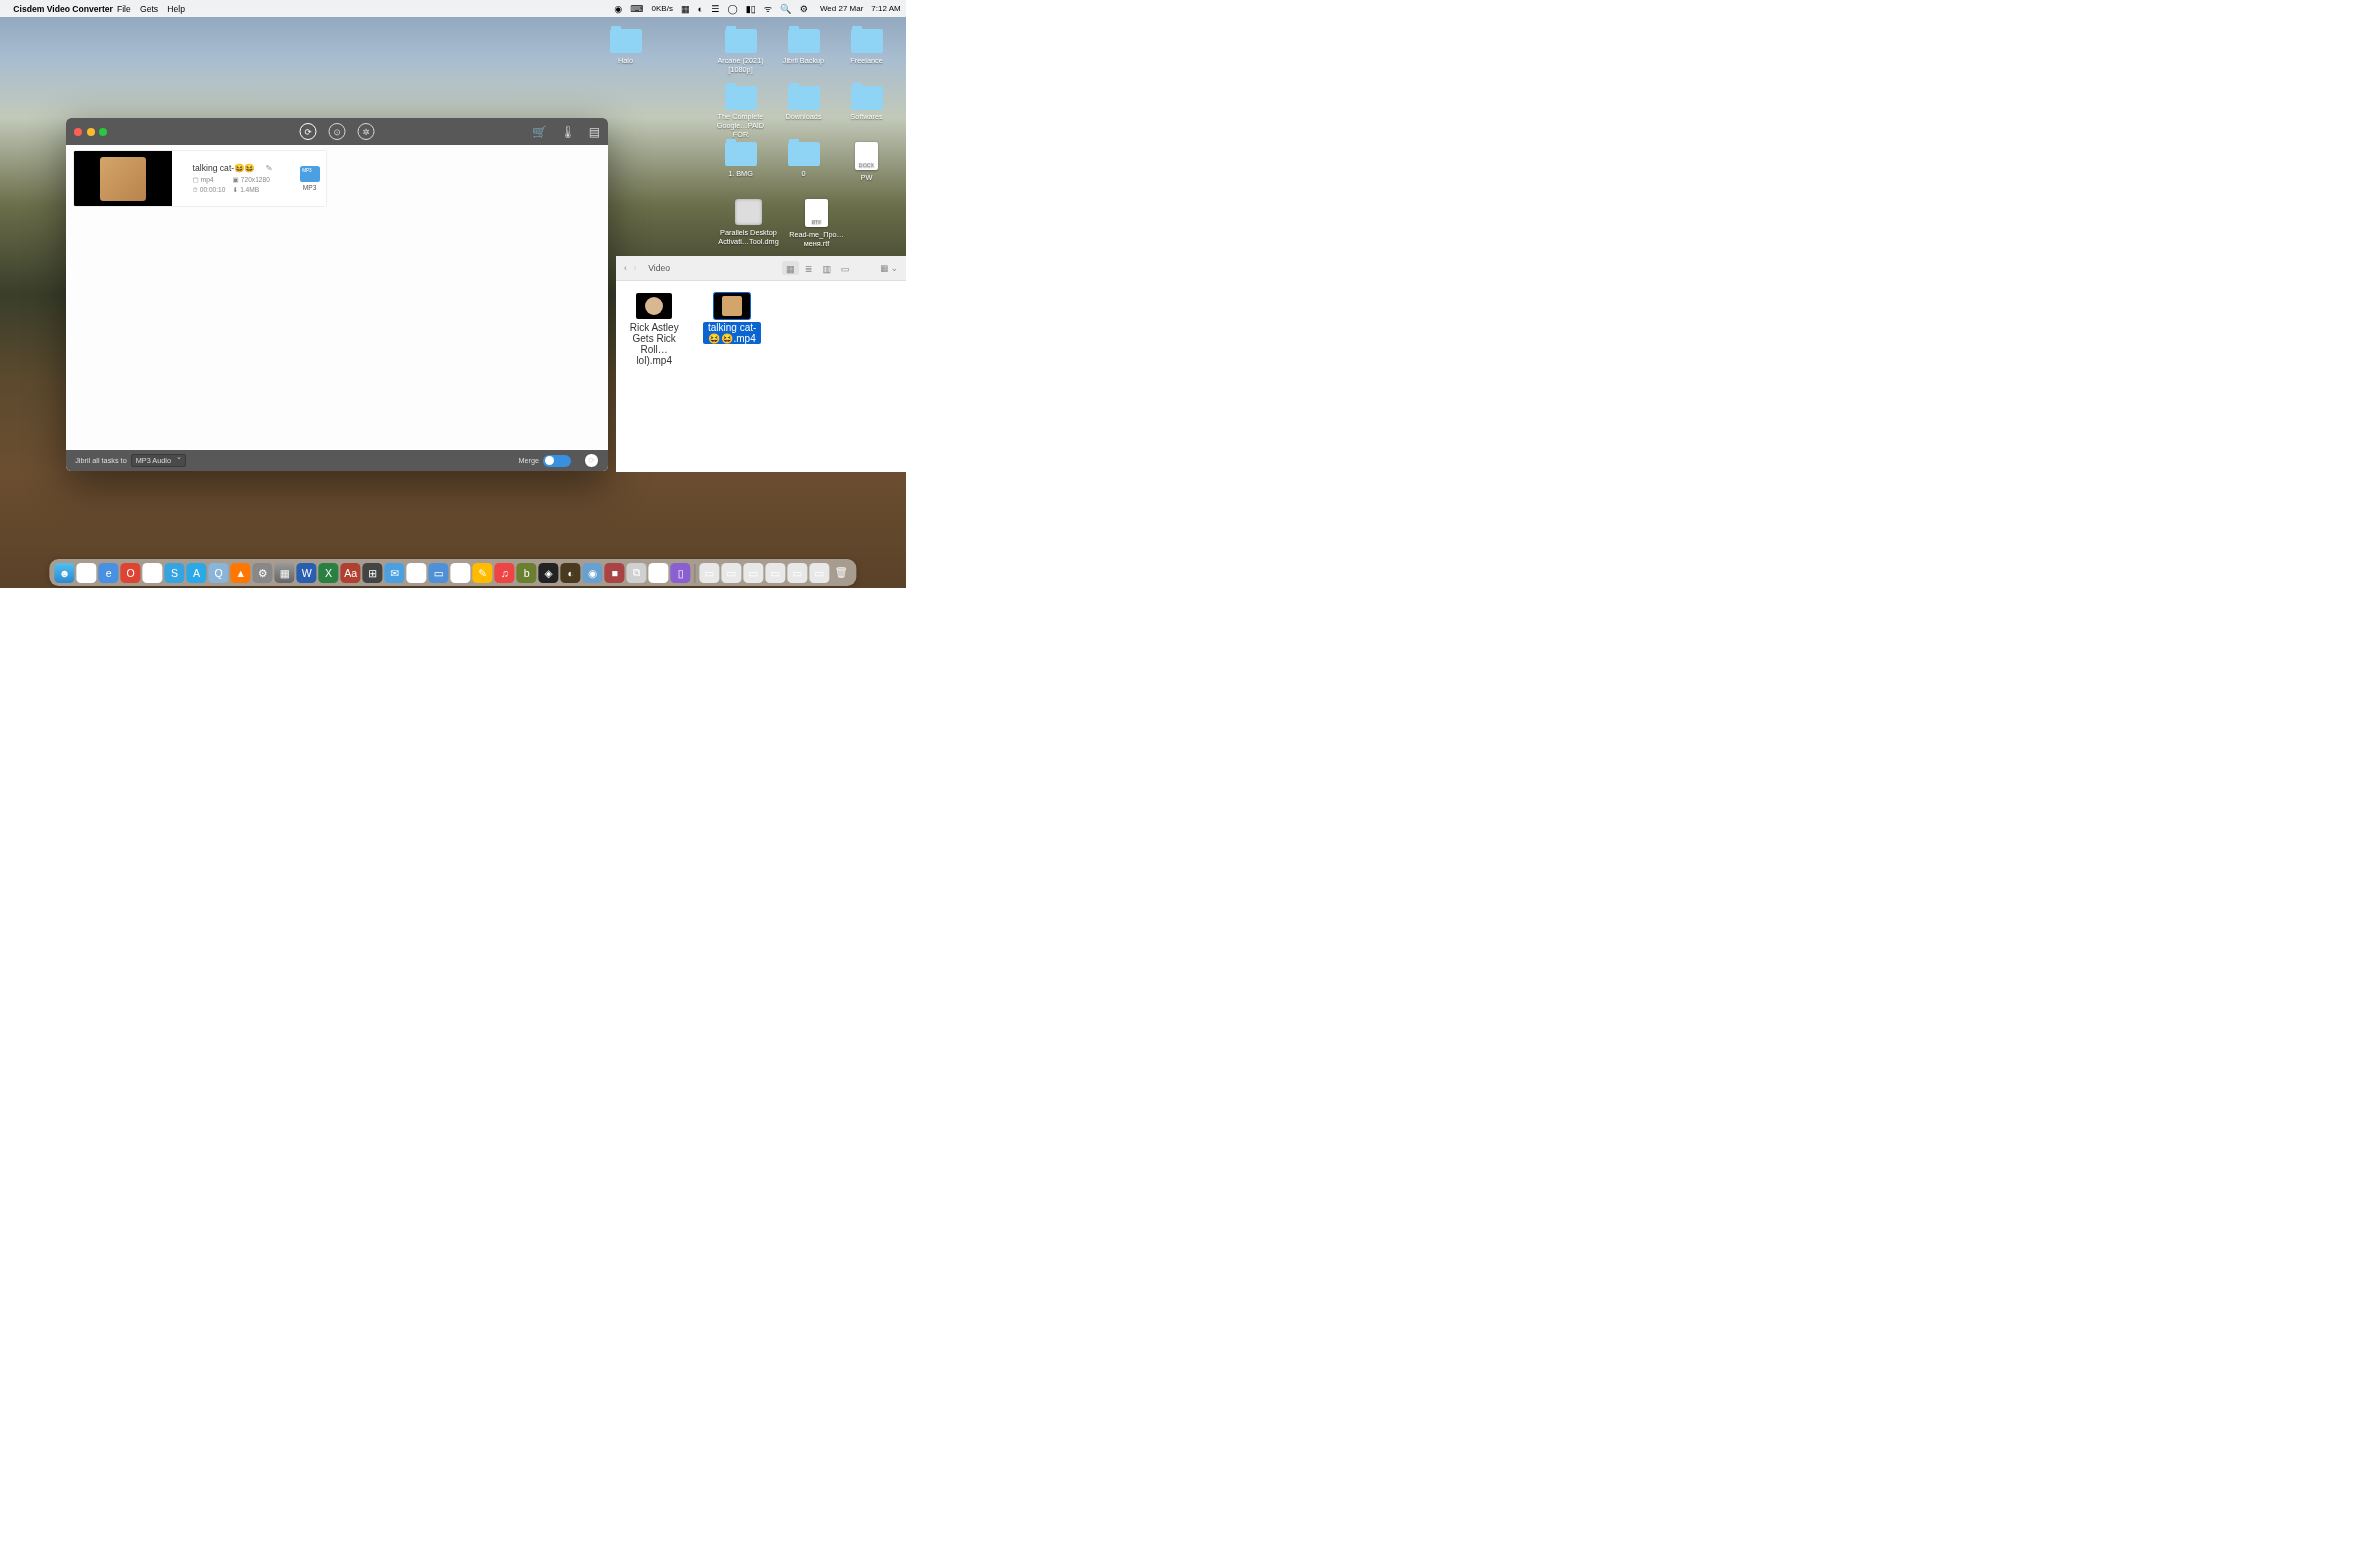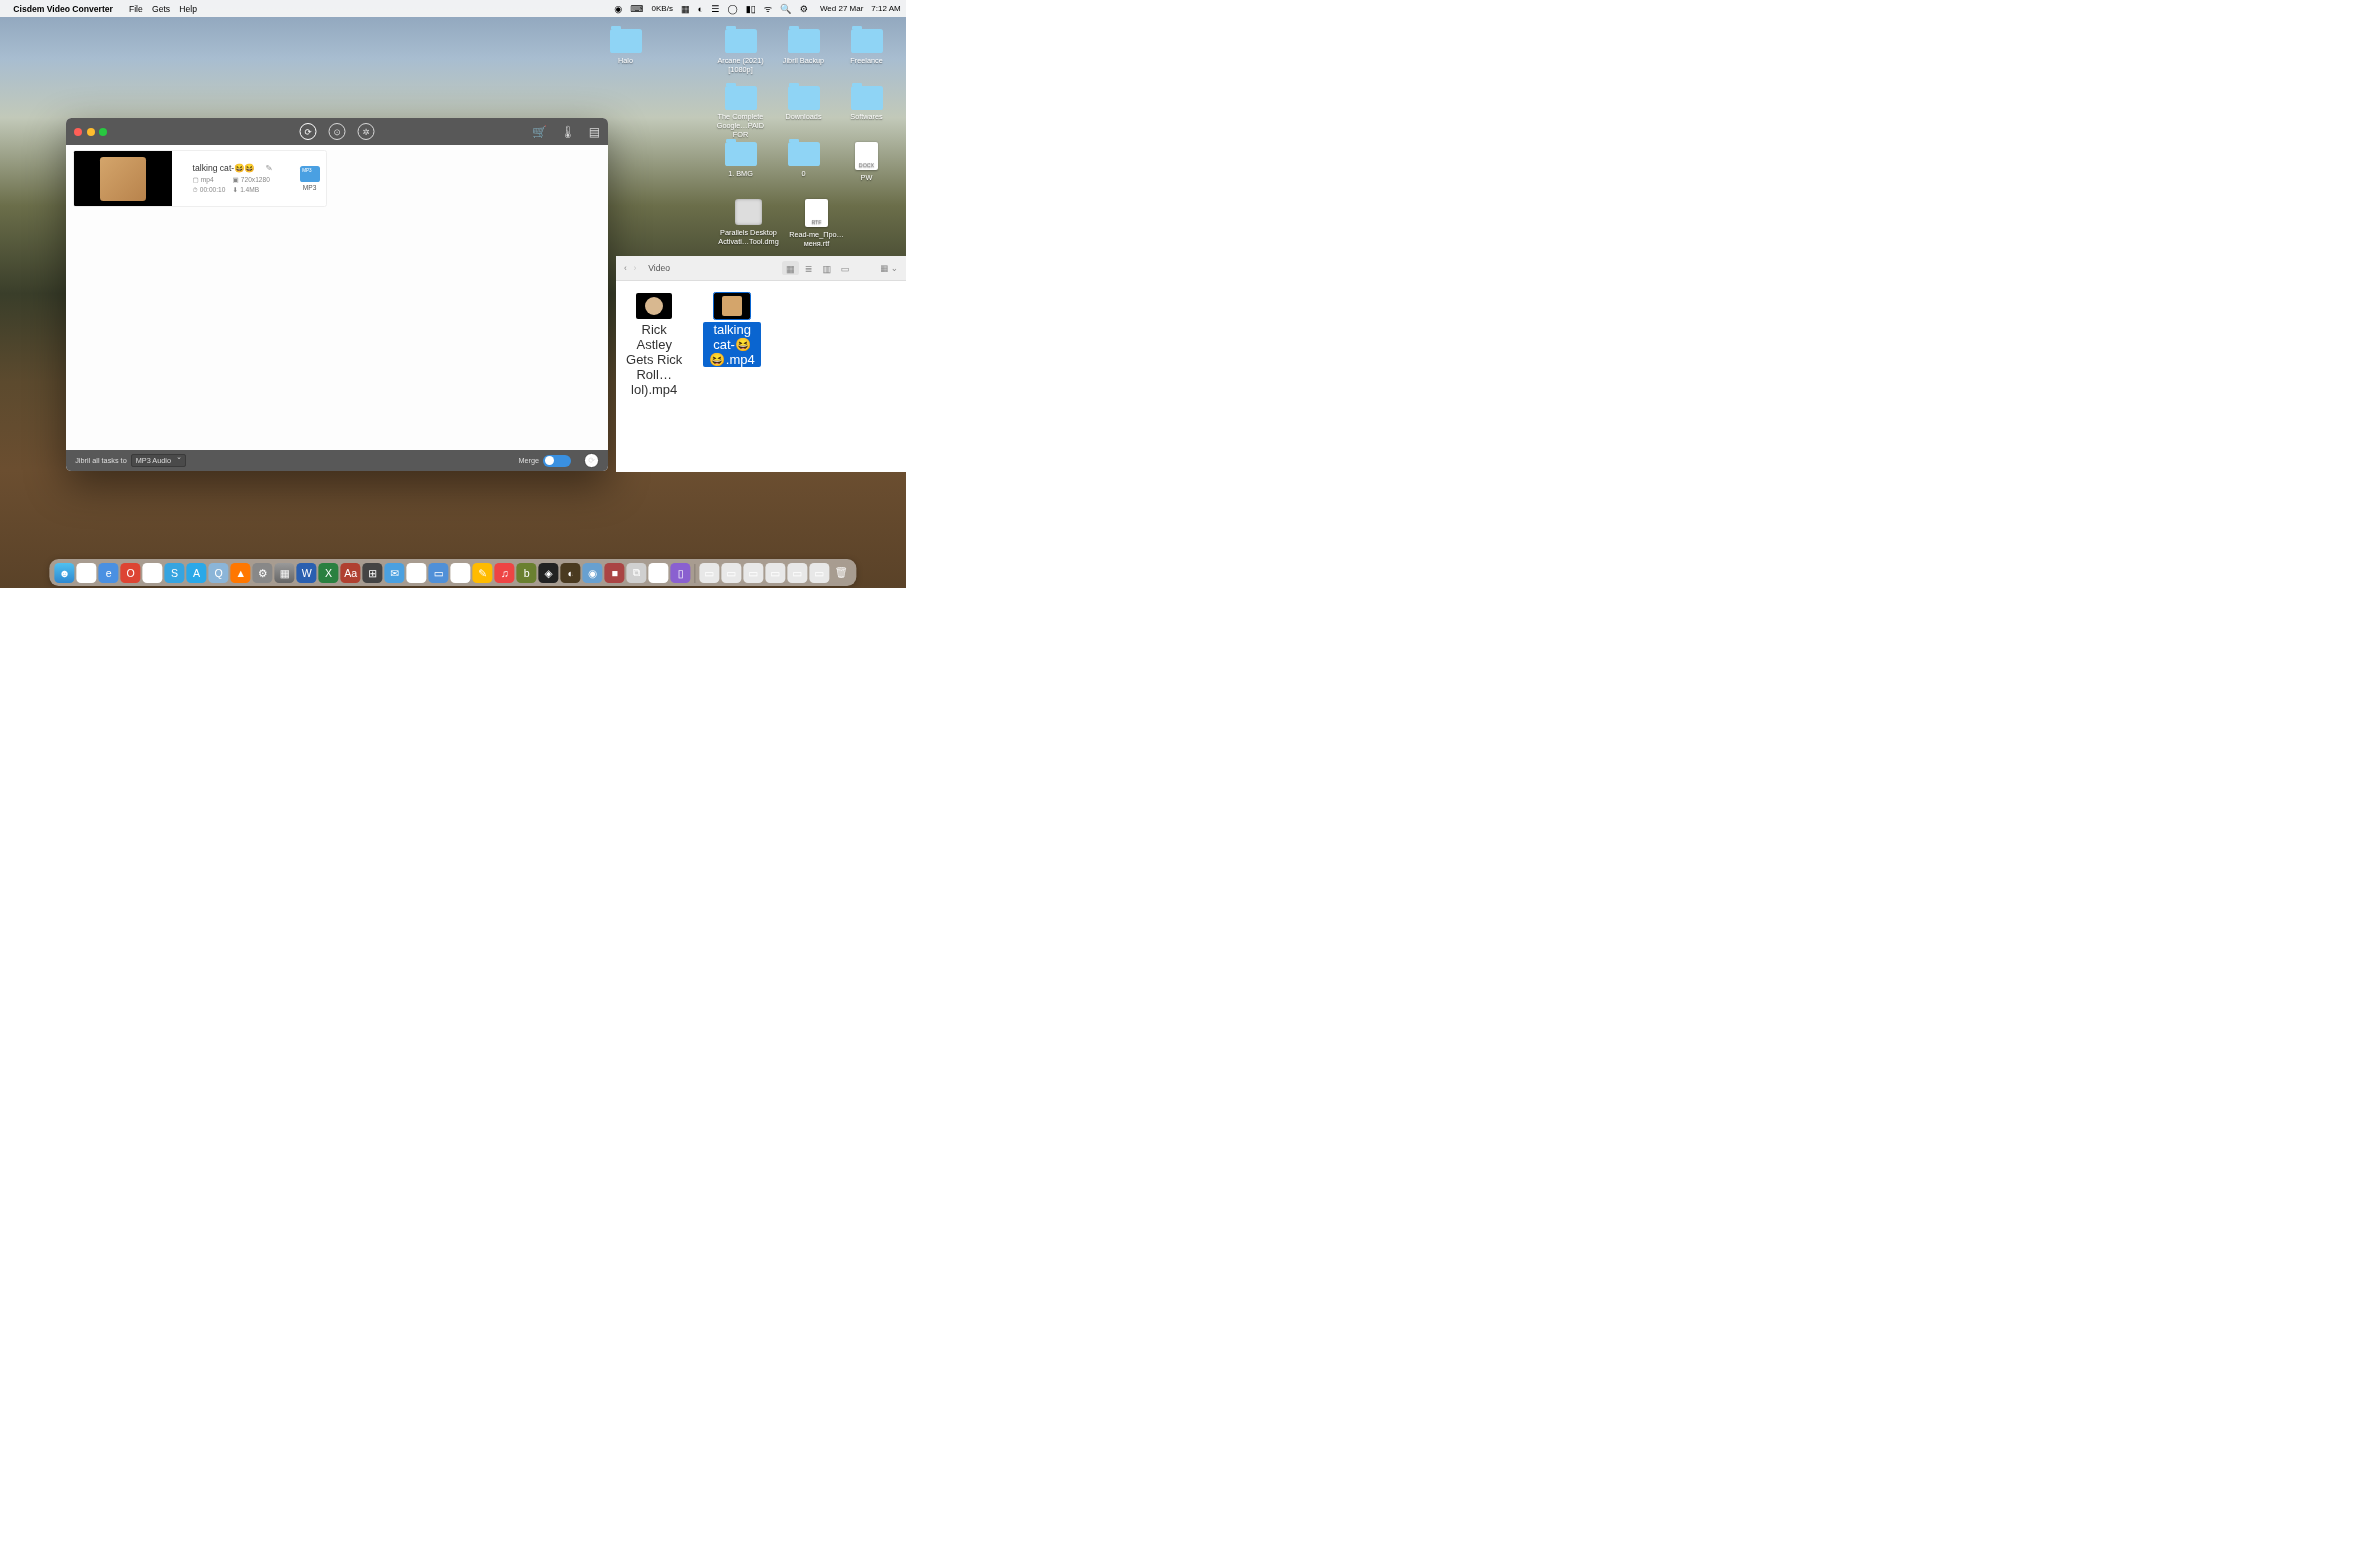--- a/index.html
+++ b/index.html
@@ -10,21 +10,21 @@
   overflow: hidden;
 }
 
 
 .menubar {
   position: absolute; top: 0; left: 0; right: 0; height: 17px;
   background: rgba(245,245,245,0.95); display: flex; align-items: center;
   font-size: 8.6px; padding: 0 5.3px;
 }
 .menubar .apple { font-size: 9.2px; margin-right: 8px; }
-.menubar .app { font-weight: 600; margin-right: 16px; }
+.menubar .app { font-weight: 600; margin-right: 4px; }
 .menubar .mitem { margin-right: 9.2px; cursor: default; }
 .menubar .right { margin-left: auto; display: flex; align-items: center; gap: 8px; font-size: 8px; }
 .menubar .right .ic { font-size: 9.2px; }
 .menubar .date { margin-left: 4px; }
 
 
 .desktop-icons { position: absolute; top: 28px; right: 8px; width: 304px; display: flex; flex-wrap: wrap; justify-content: flex-end; }
 .dicon { width: 63px; height: 54px; display: flex; flex-direction: column; align-items: center; color: #fff; font-size: 7.3px; text-align: center; text-shadow: 0 0.7px 1.3px rgba(0,0,0,0.5); margin: 1.3px 0; }
 .dicon .folder { width: 32px; height: 24px; background: #8fd4f5; border-radius: 2.6px; margin-bottom: 2.6px; position: relative; }
 .dicon .folder::before { content: ""; position: absolute; top: -3.3px; left: 1.3px; width: 10.6px; height: 3.3px; background: #8fd4f5; border-radius: 1.3px 1.3px 0 0; }
@@ -69,21 +69,21 @@
 .finder-window {
   position: absolute; top: 256px; left: 616px; right: 0px; height: 216px;
   background: #fff; display: flex; flex-direction: column;
 }
 .finder-bar { height: 25px; background: #efefef; border-bottom: 0.7px solid #ddd; display: flex; align-items: center; padding: 0 8px; gap: 6.6px; color: #888; font-size: 8.6px;}
 .finder-bar .ftitle { font-weight: 500; color: #555; margin-left: 5.3px;}
 .finder-view { margin-left: auto; display: flex; gap: 1.3px; }
 .finder-view .v { width: 17px; height: 14.5px; border: 0; background: transparent; color: #888; font-size: 9.2px; display:flex;align-items:center;justify-content:center; border-radius: 2.6px;}
 .finder-view .v.active { background: #e2e2e2; }
 .finder-body { flex: 1; padding: 12px 9.2px; display: flex; gap: 20px; align-items: flex-start;}
-.ficon { width: 58px; display: flex; flex-direction: column; align-items: center; font-size: 13px; text-align: center; color: #333; }
+.ficon { width: 58px; display: flex; flex-direction: column; align-items: center; font-size: 10px; text-align: center; color: #333; }
 .ficon.selected .ftxt { background: #0a65d0; color: #fff; border-radius: 2px; padding: 0 2px;}
 .ficon.selected .fthumb { outline: 1.3px solid #0a65d0; outline-offset: 0.7px; border-radius: 1.3px;}
 .fthumb { width: 36px; height: 26.4px; background: #000; border-radius: 2px; margin-bottom: 2.6px; display:flex; align-items:center; justify-content:center; }
 .fthumb .face { width: 18.5px; height: 18.5px; background: #d8b890; border-radius: 50%;}
 .fthumb .catt { width: 20px; height: 20px; background: #d4a56b; border-radius: 2px;}
 
 
 .dock {
   position: absolute; bottom: 2px; left: 50%; transform: translateX(-50%);
   background: rgba(230,230,230,0.55); backdrop-filter: blur(6.6px);

